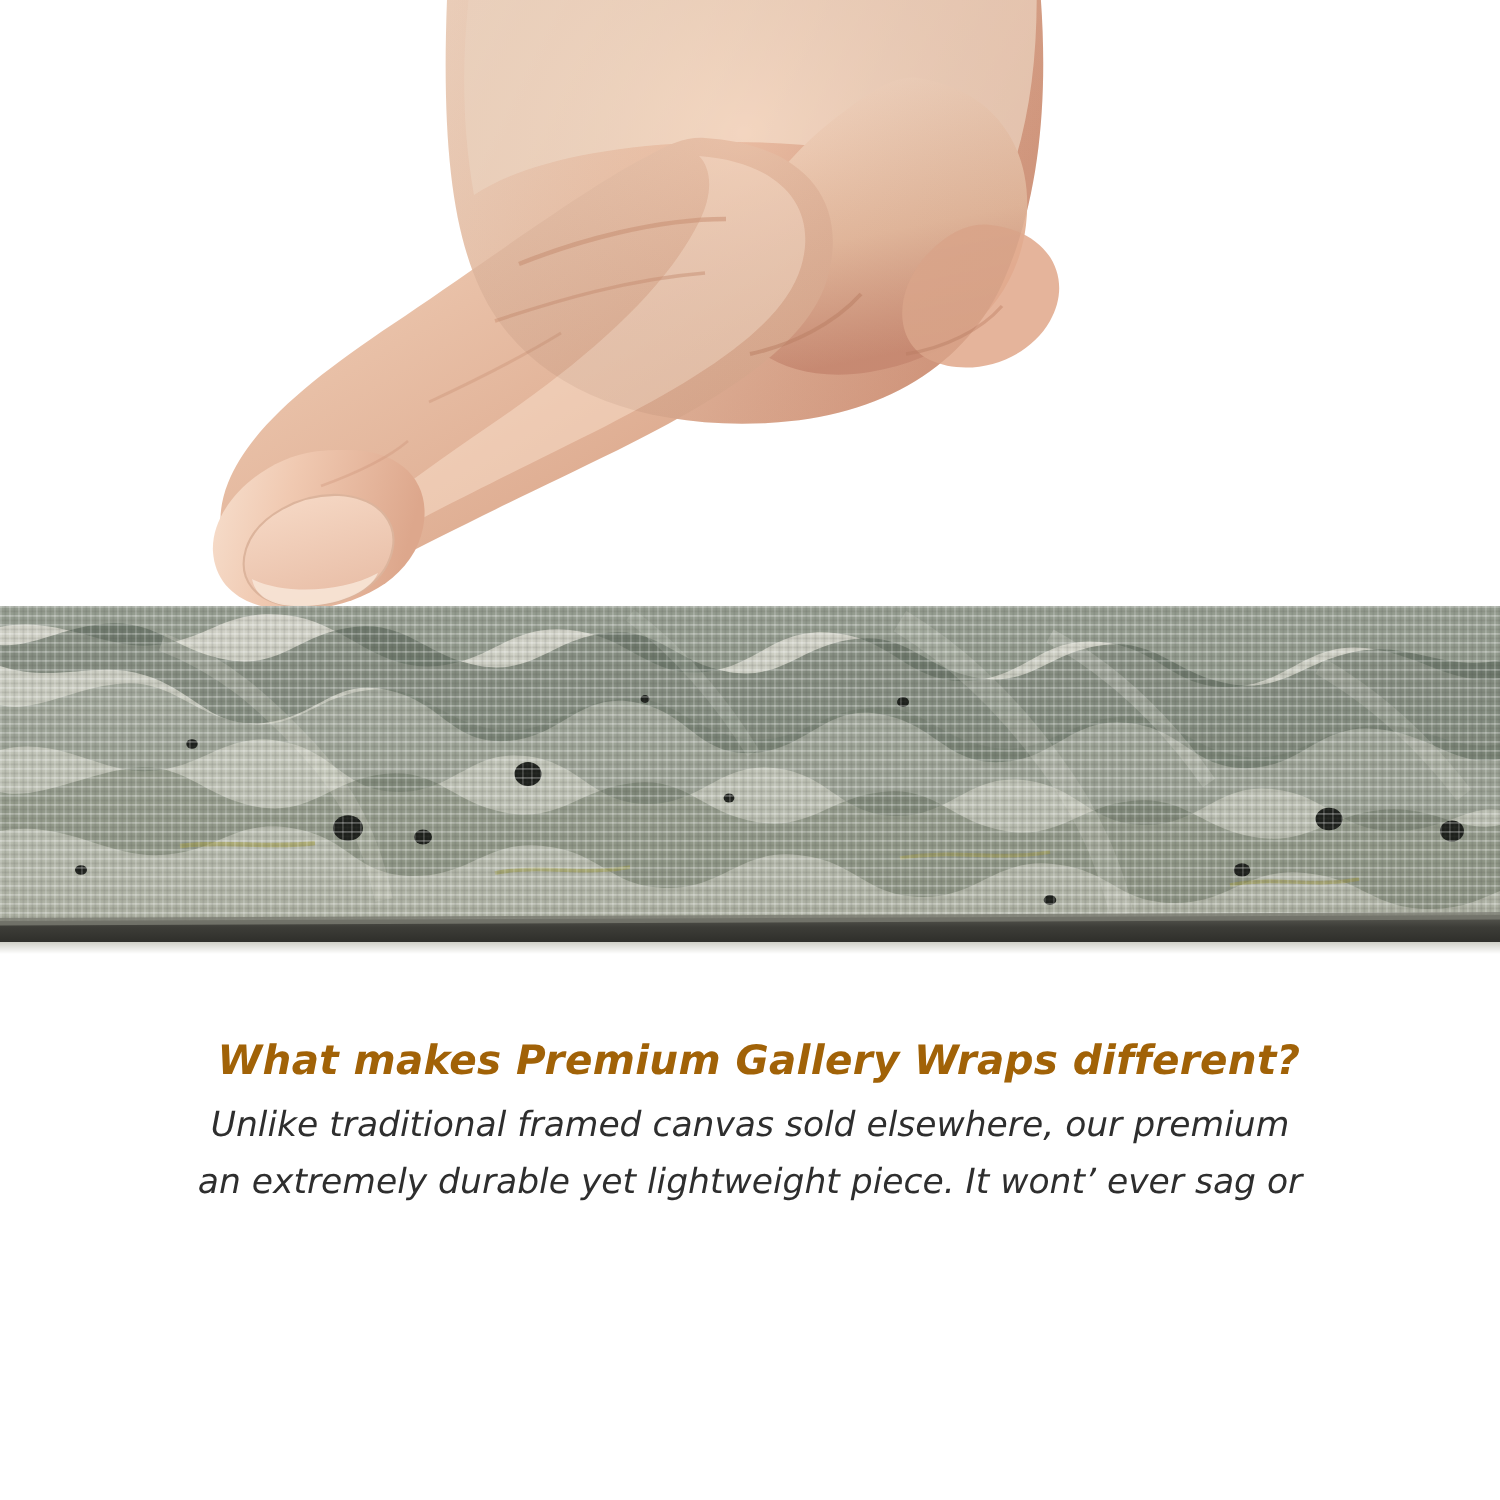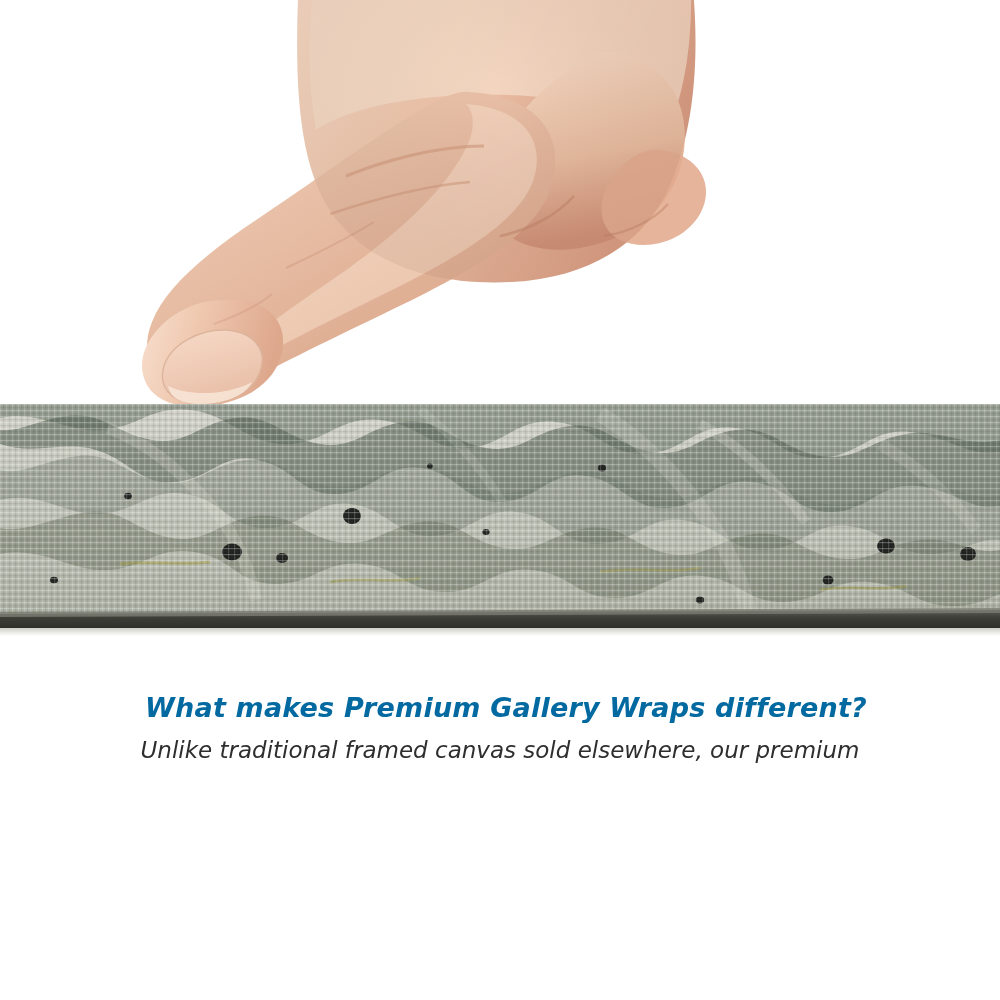--- a/index.html
+++ b/index.html
@@ -52,21 +52,21 @@
     color: #2b2b2b;
     font-family: "DejaVu Sans", sans-serif;
   }
   .caption-heading {
     font-size: 27px;
     font-style: italic;
     font-weight: 700;
     letter-spacing: 0.2px;
     line-height: 1.35;
     margin: 0 0 6px 12px;
-    color: #0369a1;
+    color: #a16207;
   }
   .caption-line {
     font-size: 23px;
     font-style: italic;
     font-weight: 400;
     line-height: 1.62;
     color: #2e2e2e;
     white-space: nowrap;
   }
 </style>
@@ -211,15 +211,16 @@
       <path d="M0 210 L1000 206 L1000 224 L0 226 Z" fill="url(#edgeDark)"></path>
       <path d="M0 208 L1000 204 L1000 209 L0 213 Z" fill="#7b7c72" opacity="0.8"></path>
 
       <rect x="0" y="224" width="1000" height="8" fill="url(#bottomWhite)"></rect>
     </svg>
   </div>
 
   <div class="caption">
     <div class="caption-heading">What makes Premium Gallery Wraps different?</div>
     <div class="caption-line">Unlike traditional framed canvas sold elsewhere, our premium</div>
+    <div class="caption-line">an extremely durable yet lightweight piece. It wont’ ever sag or</div>
   </div>
 
 </div>
 
 </body></html>

